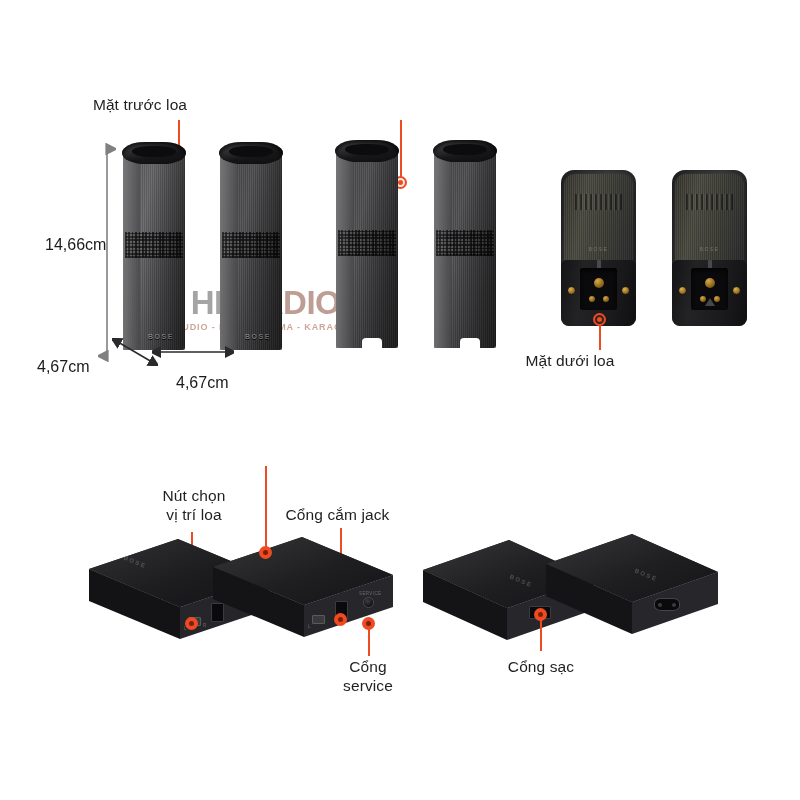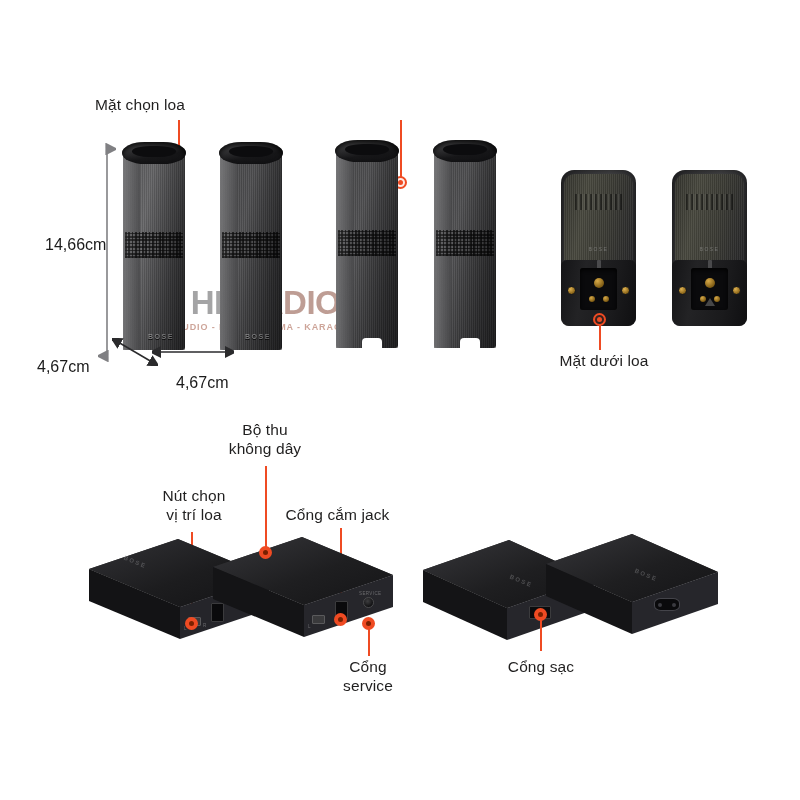--- a/index.html
+++ b/index.html
@@ -276,21 +276,21 @@
 </head>
 <body>
 
 <div id="stage">
 
   <div id="watermark">
     <div class="wm-main"><span class="hd">HD</span><span class="dot"></span><span>RADIO</span></div>
     <div class="wm-sub">AUDIO - HOME CINEMA - KARAOKE</div>
   </div>
 
-  <div class="callout-label" style="left:73px; top:96px; width:134px;">Mặt chọn loa</div>
+  <div class="callout-label" style="left:73px; top:96px; width:134px;">Mặt trước loa</div>
   <div class="leader" style="left:178px; top:120px; height:58px;"></div>
   <div class="marker" style="left:172px; top:176px;"></div>
 
   <div class="spk" style="left:123px; top:154px;">
     <div class="body"></div>
     <div class="lface"></div>
     <div class="grille"></div>
     <div class="logo">BOSE</div>
     <div class="shade"></div>
     <div class="top"></div>
@@ -390,24 +390,22 @@
     <div class="screw" style="left:6px; top:116px;"></div>
     <div class="screw" style="left:60px; top:116px;"></div>
     <div class="pin" style="left:33px; top:108px; width:10px; height:10px;"></div>
     <div class="pin" style="left:28px; top:126px; width:6px; height:6px;"></div>
     <div class="pin" style="left:42px; top:126px; width:6px; height:6px;"></div>
     <div class="tri"></div>
   </div>
 
   <div class="marker" style="left:593px; top:313px;"></div>
   <div class="leader" style="left:599px; top:324px; height:26px;"></div>
-  <div class="callout-label" style="left:534px; top:352px; width:140px;">Mặt dưới loa</div>
-
-  <div class="callout-label" style="left:205px; top:421px; width:120px;">Bộ thu
-không dây</div>
+  <div class="callout-label" style="left:500px; top:352px; width:140px;">Mặt dưới loa</div>
+
   <div class="leader" style="left:265px; top:466px; height:83px;"></div>
 
   <div class="callout-label" style="left:139px; top:487px; width:110px;">Nút chọn
 vị trí loa</div>
   <div class="leader" style="left:191px; top:532px; height:85px;"></div>
 
   <div class="callout-label" style="left:275px; top:506px; width:125px;">Cổng cắm jack</div>
   <div class="leader" style="left:340px; top:528px; height:88px;"></div>
 
   <div class="rx" style="left:83px; top:531px; width:190px; height:110px;">

